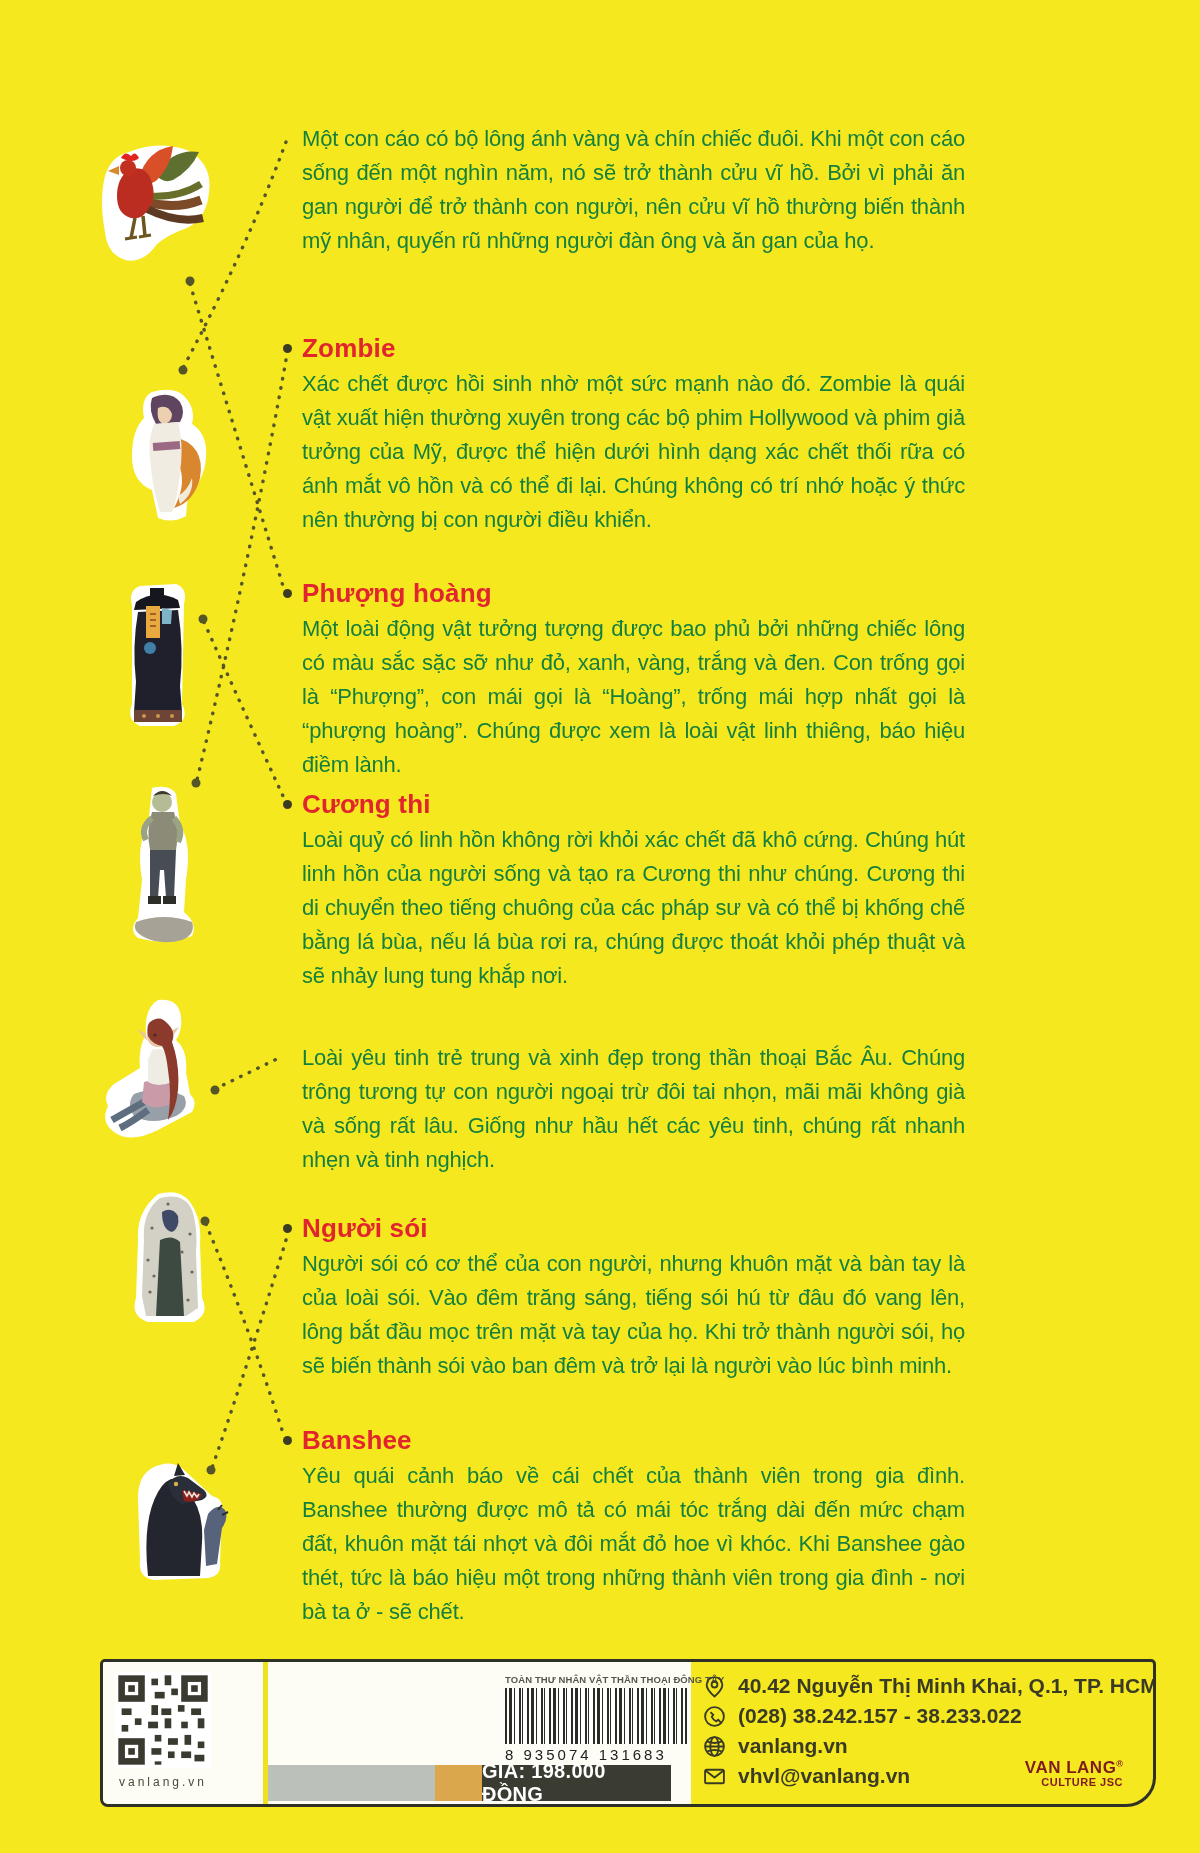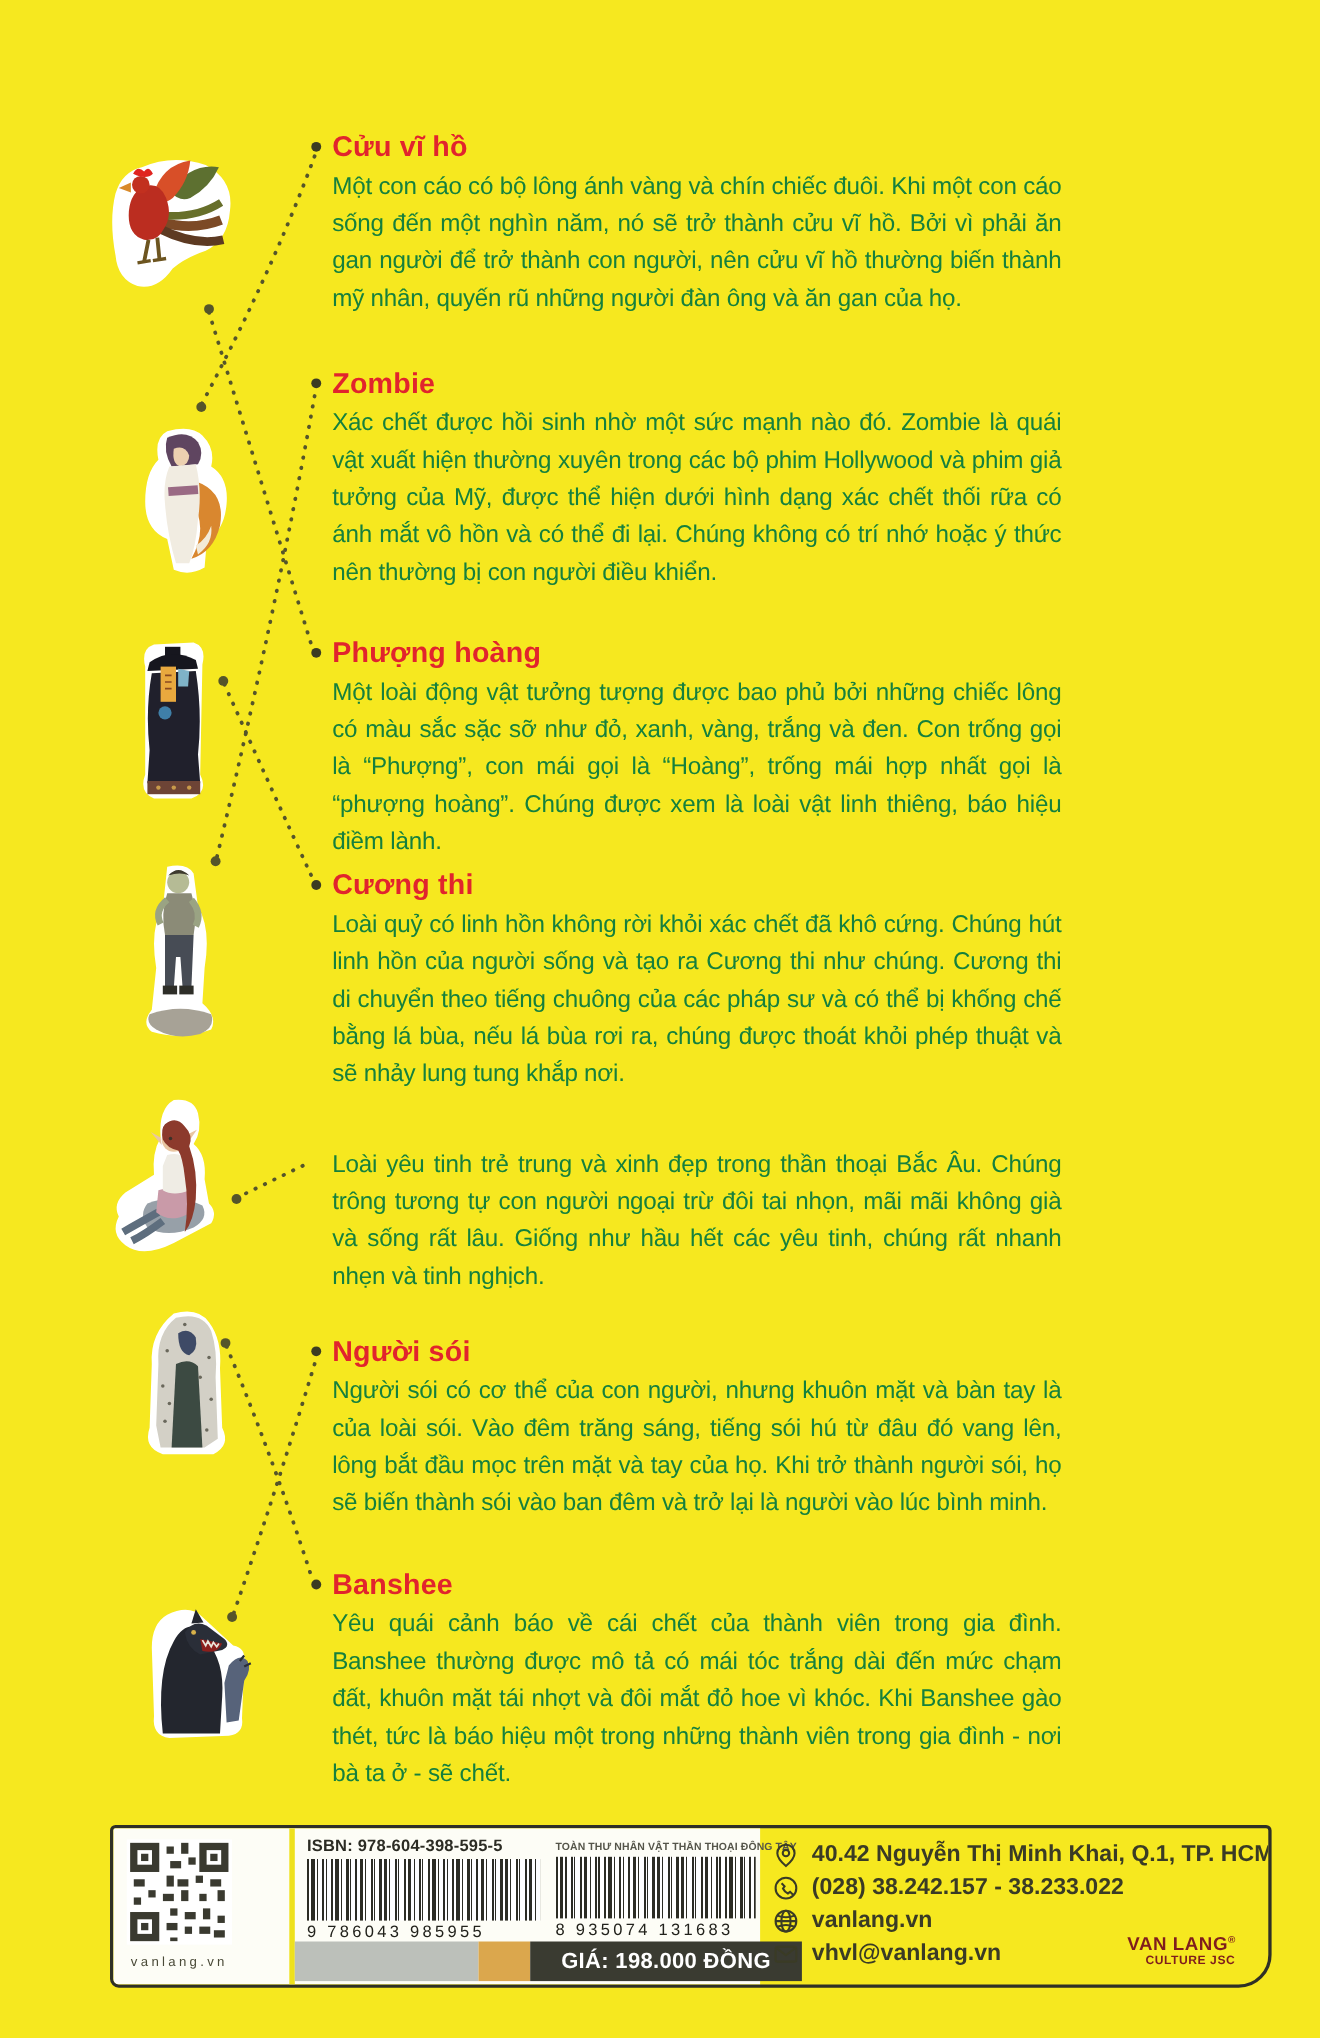--- a/index.html
+++ b/index.html
@@ -38,21 +38,21 @@
   .code-label{font-size:15px;font-weight:bold;color:#2c2c24;letter-spacing:0.2px;white-space:nowrap;}
   .code-label.tiny{font-size:9.5px;font-weight:bold;color:#55554a;letter-spacing:0.1px;margin-top:4px;}
   .barcode{height:56px;margin-top:3px;background:
      repeating-linear-gradient(90deg,#2c2c24 0 2px,#fff 2px 4px,#2c2c24 4px 7px,#fff 7px 9px,
      #2c2c24 9px 10px,#fff 10px 14px,#2c2c24 14px 16px,#fff 16px 17px,#2c2c24 17px 18px,#fff 18px 22px);}
   .code-digits{font-size:15px;letter-spacing:3px;color:#22221c;margin-top:2px;white-space:nowrap;}
 
   .strip{position:absolute;top:103px;height:36px;}
   #strip-gray{left:165px;width:167px;background:#bcc0ba;}
   #strip-orange{left:332px;width:47px;background:#dba74d;}
-  #strip-price{left:379px;width:247px;background:#3a3b31;color:#ffffff;font-weight:bold;
+  #strip-price{left:379px;width:189px;background:#3a3b31;color:#ffffff;font-weight:bold;
                font-size:20px;display:flex;align-items:center;justify-content:center;letter-spacing:0.3px;}
 
   #contact-block{position:absolute;left:600px;top:9px;}
   .contact-row{display:flex;align-items:center;gap:12px;height:30px;}
   .contact-text{font-size:21px;font-weight:bold;color:#3a3b25;white-space:nowrap;}
   .cicon{flex:0 0 auto;}
 
   #brand{position:absolute;right:30px;bottom:14px;text-align:right;color:#7f1d1d;font-weight:bold;line-height:15px;}
   #brand .b1{font-size:17px;letter-spacing:0.5px;}
   #brand .breg{font-size:9px;vertical-align:super;}
@@ -173,24 +173,20 @@
     <path fill="#2a2e38" d="M44 26 Q52 14 64 20 L80 32 Q86 38 78 42 L58 46 Q46 40 44 26 Z"></path>
     <path fill="#8c1f1c" d="M58 32 L78 36 Q74 46 60 43 Z"></path>
     <path d="M60 33 l3 5 2 -4 3 5 2 -4 3 4 2 -3" stroke="#e8e4da" stroke-width="1.6" fill="none"></path>
     <path fill="#23262e" d="M50 18 L54 5 L61 17 Z"></path>
     <circle cx="52" cy="26" r="2.2" fill="#d8b14a"></circle>
     <path fill="#57637a" d="M84 56 Q94 44 101 52 Q105 60 98 70 L93 106 L82 108 L80 72 Z"></path>
     <path d="M94 52 l4 -5 M98 57 l6 -3" stroke="#2a2e38" stroke-width="2" fill="none"></path>
   </svg>
 
   <div class="section s1">
-    <div class="head-row">
-        <span class="bullet"></span>
-      <h2 class="sec-title">Cửu vĩ hồ</h2>
-      </div>
     <p class="sec-body">Một con cáo có bộ lông ánh vàng và chín chiếc đuôi. Khi một con cáo sống đến một nghìn năm, nó sẽ trở thành cửu vĩ hồ. Bởi vì phải ăn gan người để trở thành con người, nên cửu vĩ hồ thường biến thành mỹ nhân, quyến rũ những người đàn ông và ăn gan của họ.</p>
   </div>
 
   <div class="section s2">
     <div class="head-row">
         <span class="bullet"></span>
       <h2 class="sec-title">Zombie</h2>
       </div>
     <p class="sec-body">Xác chết được hồi sinh nhờ một sức mạnh nào đó. Zombie là quái vật xuất hiện thường xuyên trong các bộ phim Hollywood và phim giả tưởng của Mỹ, được thể hiện dưới hình dạng xác chết thối rữa có ánh mắt vô hồn và có thể đi lại. Chúng không có trí nhớ hoặc ý thức nên thường bị con người điều khiển.</p>
   </div>
@@ -270,25 +266,20 @@
             <rect x="11" y="23" width="3" height="2"></rect>
             <rect x="16" y="24" width="2" height="2"></rect>
           <rect x="20" y="24" width="3" height="2"></rect>
             <rect x="24" y="25" width="3" height="2"></rect>
             <rect x="12" y="27" width="2" height="1"></rect>
         </g>
       </svg>
       <div id="qr-caption">vanlang.vn</div>
     </div>
 
-    <div class="code-block" id="isbn-block">
-      <div class="code-label">ISBN: 978-604-398-595-5</div>
-      <div class="barcode"></div>
-      <div class="code-digits">9 786043 985955</div>
-    </div>
 
     <div class="code-block" id="ean-block">
       <div class="code-label tiny">TOÀN THƯ NHÂN VẬT THẦN THOẠI ĐÔNG TÂY</div>
       <div class="barcode"></div>
       <div class="code-digits">8 935074 131683</div>
     </div>
 
     <div class="strip" id="strip-gray"></div>
     <div class="strip" id="strip-orange"></div>
     <div class="strip" id="strip-price">

